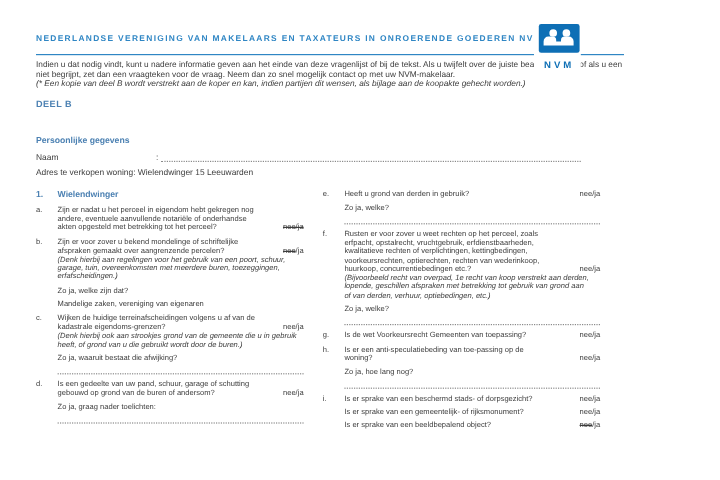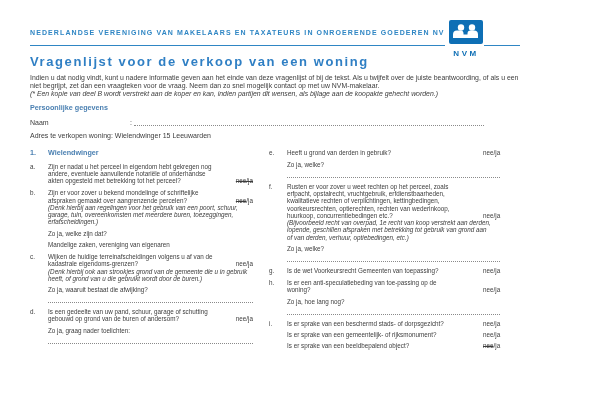--- a/index.html
+++ b/index.html
@@ -18,21 +18,21 @@
   .logo{position:absolute;top:-6px;right:0;width:36px;text-align:center;background:#fff;padding-left:3px;}
   .logo-text{font-size:8px;font-weight:bold;color:#0e6fb5;letter-spacing:2.5px;line-height:1;margin-top:1px;}
   
   .title{
     margin:8px 0 0 0;font-size:13px;font-weight:bold;letter-spacing:1.6px;
     color:#2f7fc4;
   }
   .intro{margin-top:5px;width:515px;font-size:6.9px;line-height:1.18;}
   .intro-note{font-style:italic;display:block;}
   .deel{margin-top:7px;font-size:7.6px;font-weight:bold;color:#4b80b2;letter-spacing:0.4px;}
-  .pg-heading{margin-top:5px;font-size:7.2px;font-weight:bold;color:#4b80b2;}
+  .pg-heading{margin-top:21px;font-size:7.2px;font-weight:bold;color:#4b80b2;}
   .naam-row{margin-top:7px;display:flex;align-items:flex-end;font-size:7px;}
   .naam-label{width:100px;}
   .colon{margin-right:2px;}
   .dotfill{flex:1;border-bottom:1px dotted #8a8a8a;height:6px;}
   .adres{margin-top:6px;font-size:7px;}
   
   .cols{display:flex;margin-top:10px;gap:16px;}
   .col{width:264px;font-size:6.3px;line-height:1.15;}
   .sec-heading{display:flex;font-size:7.2px;font-weight:bold;color:#4b80b2;margin-bottom:5px;}
   .sec-num{width:18px;}
@@ -66,27 +66,27 @@
           <circle cx="13" cy="7.5" r="3.2" fill="#ffffff"></circle>
           <circle cx="24" cy="7.5" r="3.2" fill="#ffffff"></circle>
           <path d="M5 18 v-3.5 a4 4 0 0 1 4-4 h3.5 a3 3 0 0 1 3 3 v1 h4 v-1 a3 3 0 0 1 3-3 H26 a4 4 0 0 1 4 4 V18 z" fill="#ffffff"></path>
         </svg>
       </span>
       <div class="logo-text">NVM</div>
     </div>
   </div>
   <div class="rule"></div>
 
-  <h1 class="title">Vragenlijst voor de verkoop van een woning</h1>
 
   <div class="intro">
     <span>Indien u dat nodig vindt, kunt u nadere informatie geven aan het einde van deze vragenlijst of bij de tekst. Als u twijfelt over de juiste beantwoording, of als u een vraag niet begrijpt, zet dan een vraagteken voor de vraag. Neem dan zo snel mogelijk contact op met uw NVM-makelaar.</span>
     <span class="intro-note">(* Een kopie van deel B wordt verstrekt aan de koper en kan, indien partijen dit wensen, als bijlage aan de koopakte gehecht worden.)</span>
   </div>
 
+  <div class="deel">DEEL B</div>
 
   <div class="pg-heading">Persoonlijke gegevens</div>
 
   <div class="naam-row">
     <span class="naam-label">Naam</span>
     <span class="colon">:</span>
     <span class="dotfill"></span>
   </div>
 
   <div class="adres">Adres te verkopen woning: Wielendwinger 15 Leeuwarden</div>

